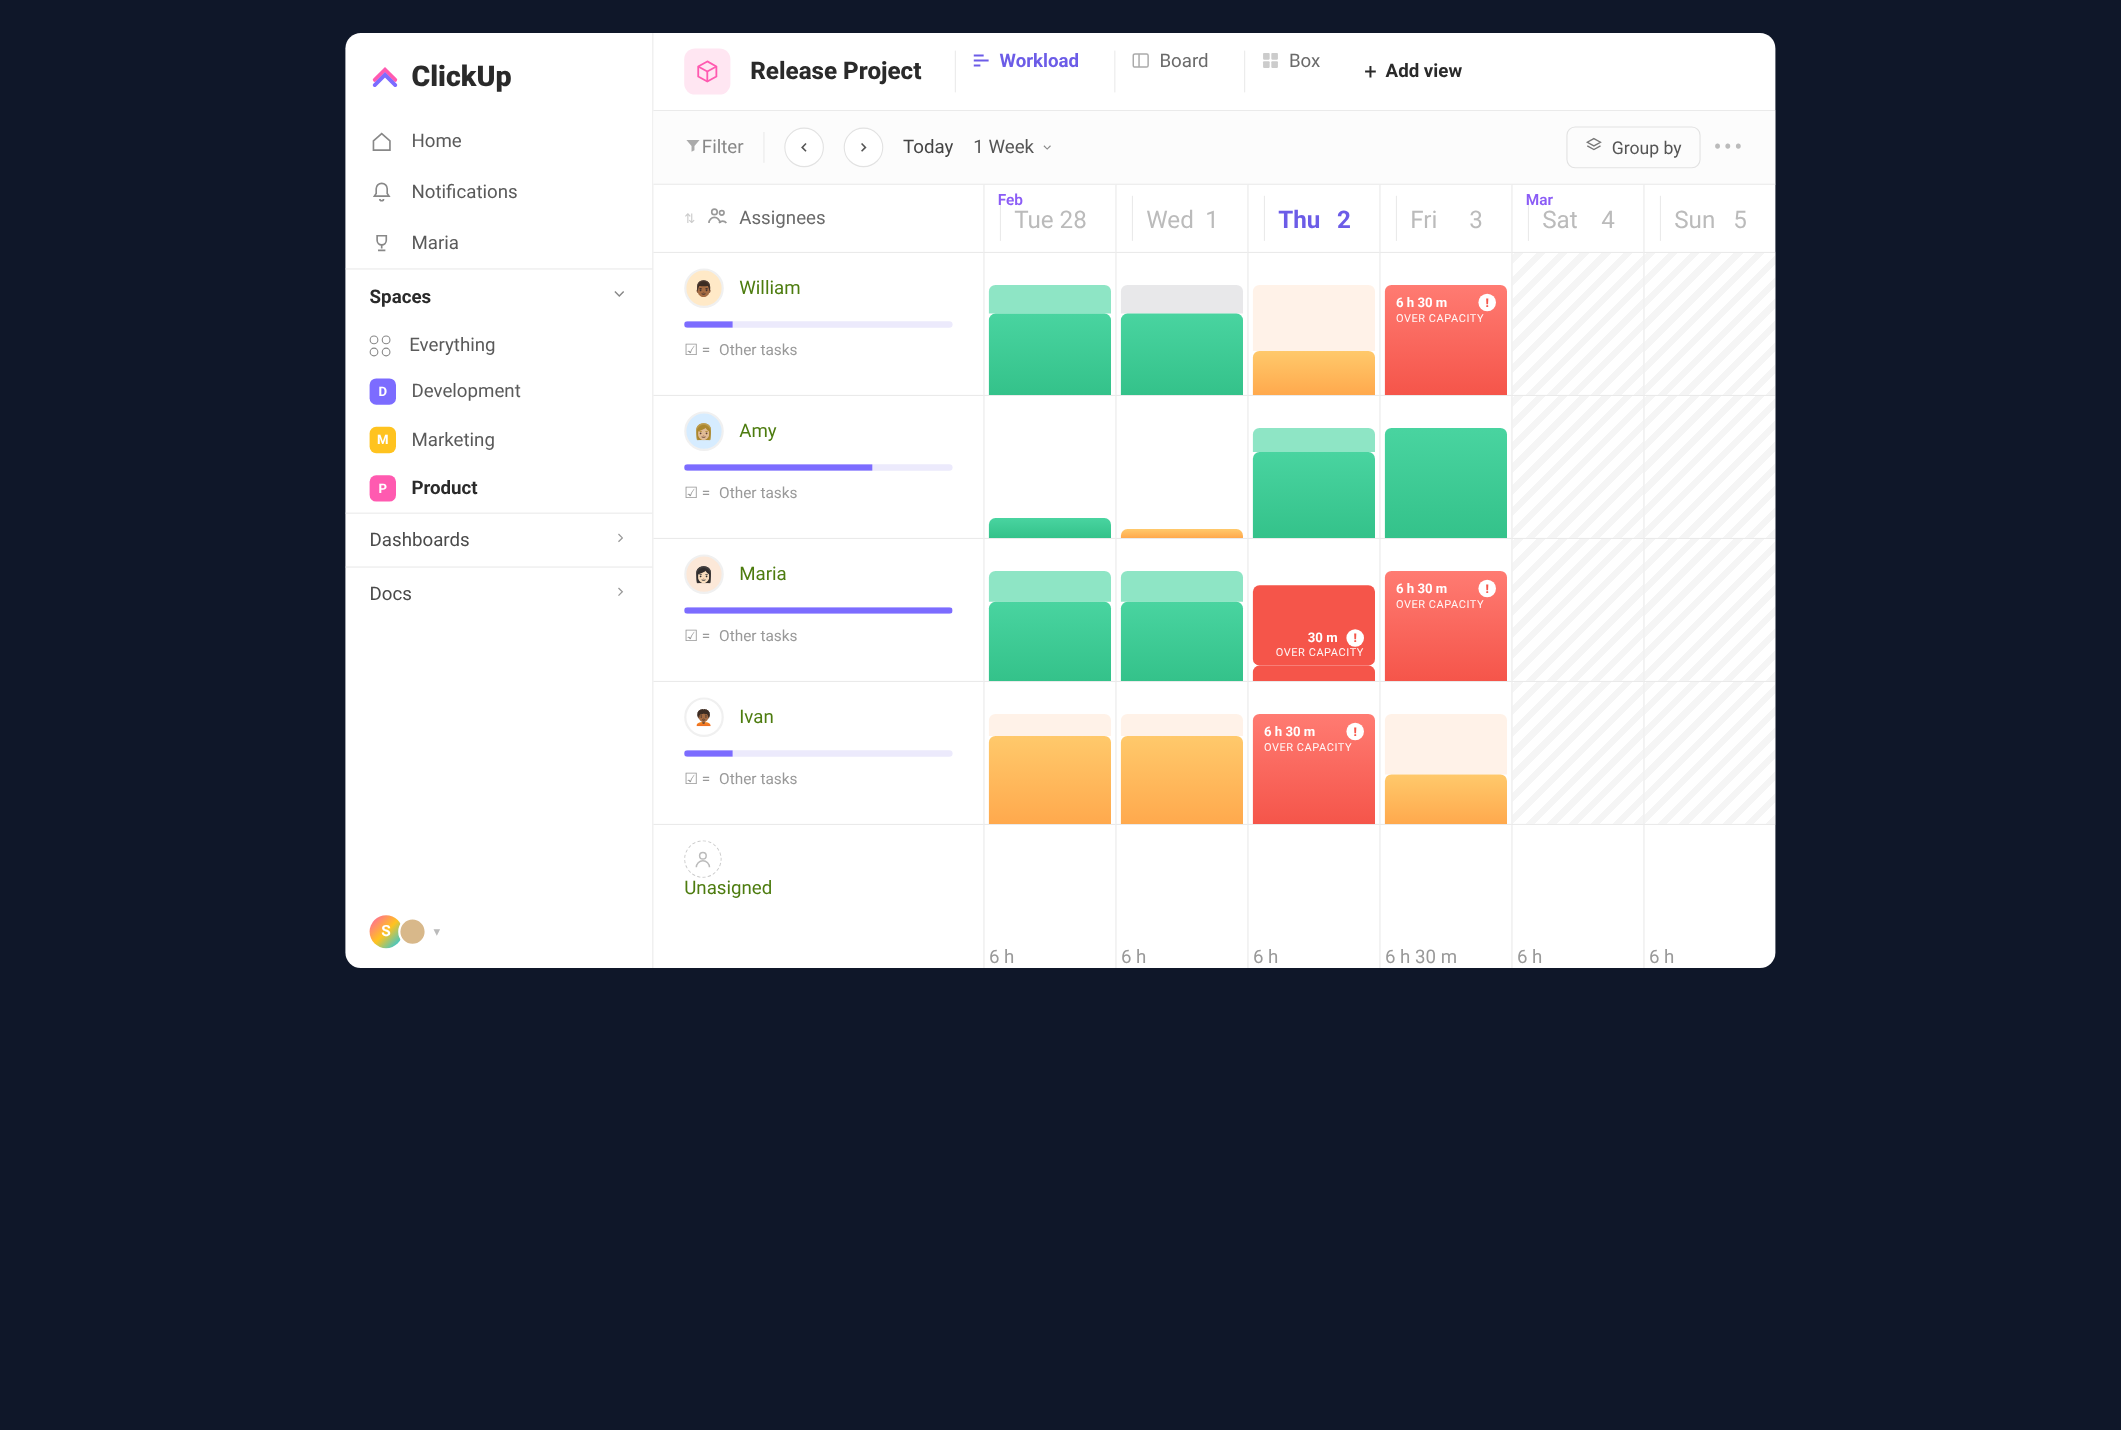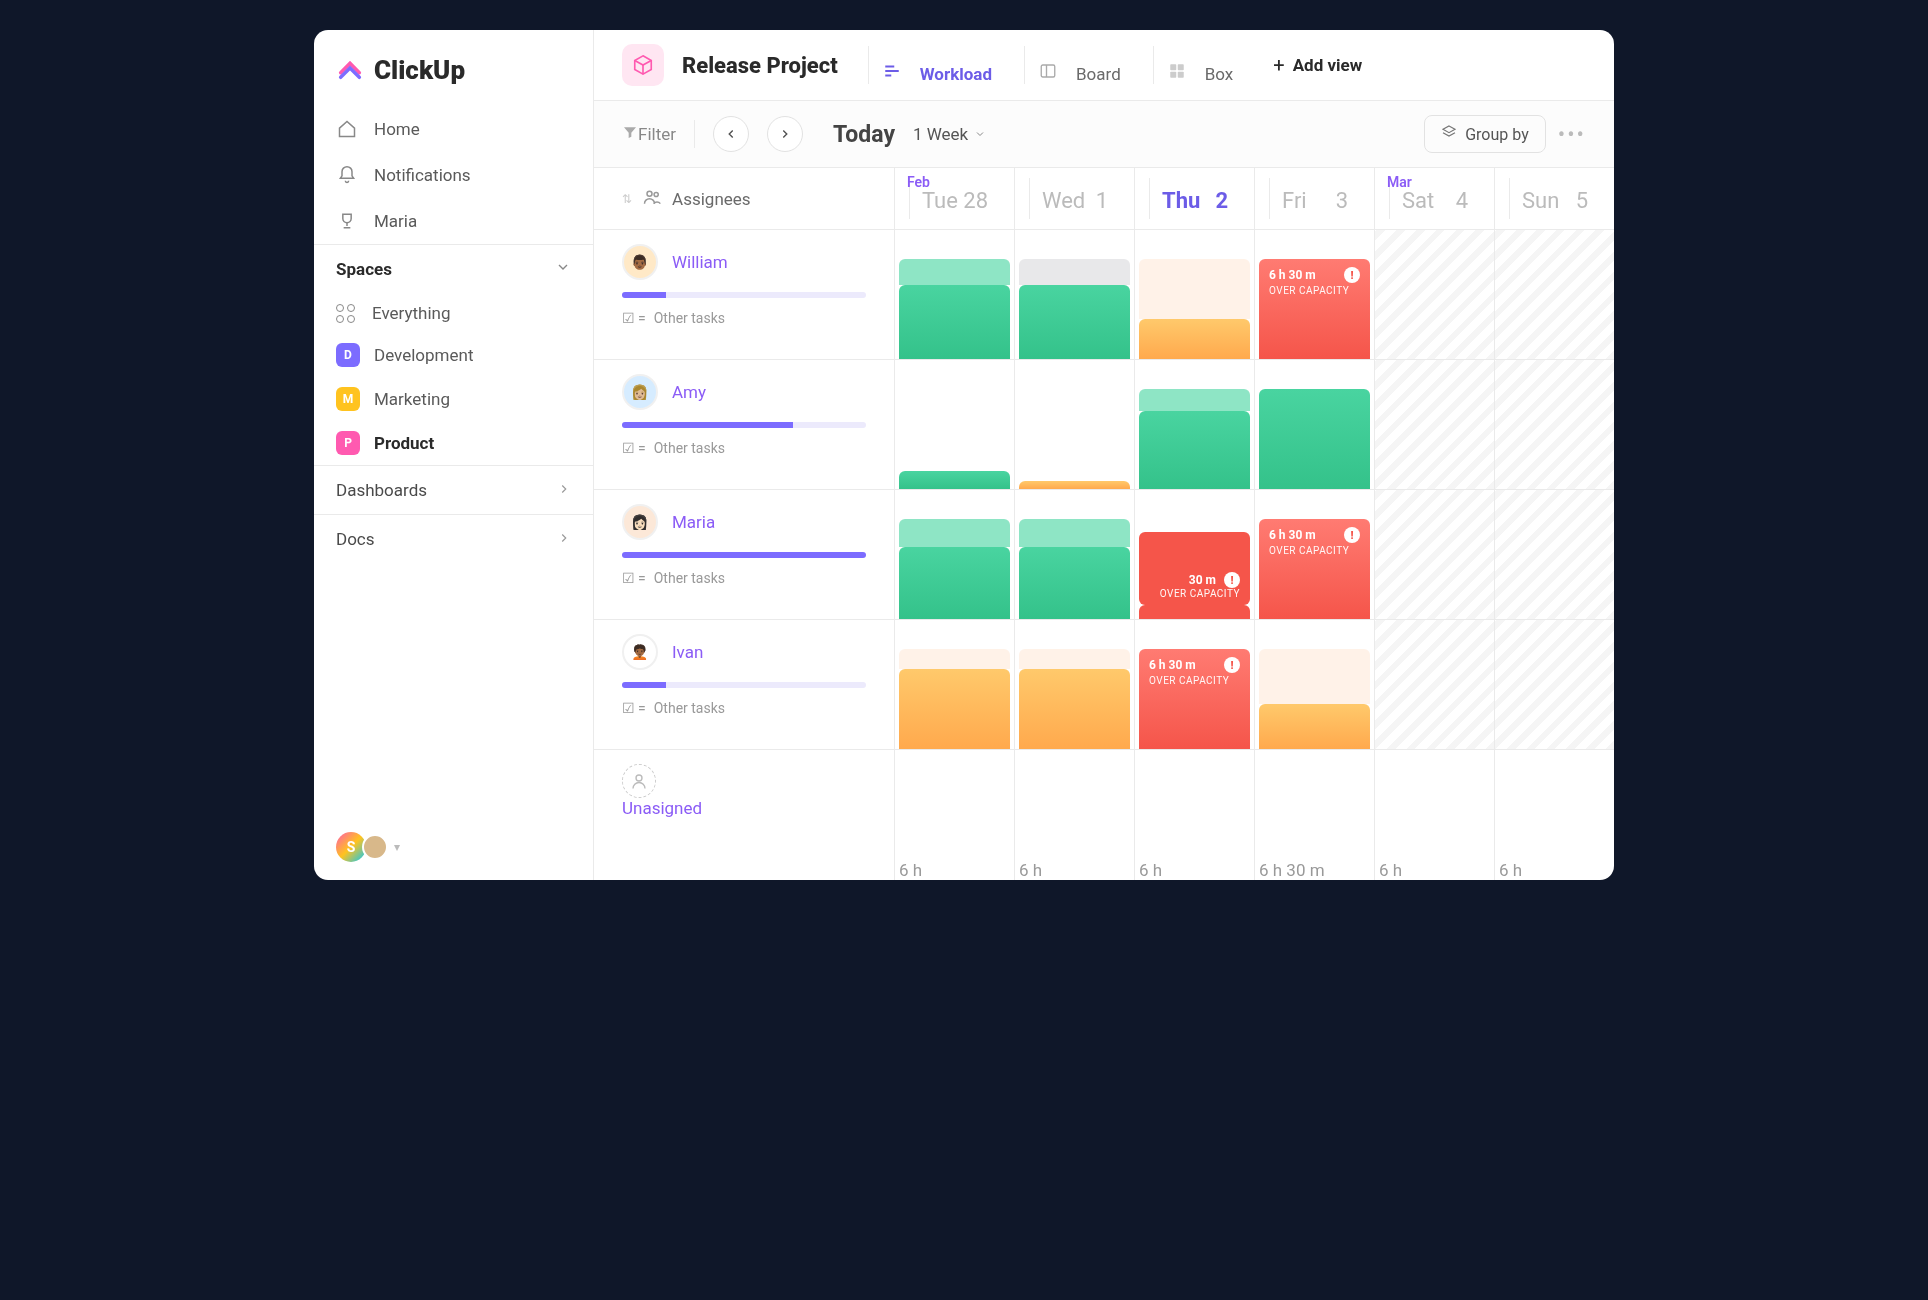--- a/index.html
+++ b/index.html
@@ -24,47 +24,47 @@
 .collapse-item { display: flex; align-items: center; justify-content: space-between; padding: 14px 22px; font-size: 17px; color: #4a4a4a; border-top: 1px solid #eaeaea; cursor: pointer; }
 .user-area { margin-top: auto; padding: 18px 22px; display: flex; align-items: center; gap: 6px; }
 .user-avatar { width: 30px; height: 30px; border-radius: 50%; background: linear-gradient(135deg,#ff5ab0,#ffc31f,#00c8ff); display:flex; align-items:center;justify-content:center;color:#fff;font-weight:700;font-size:14px; }
 .user-avatar2 { width: 26px; height: 26px; border-radius: 50%; background:#d8b88a; margin-left:-10px; border:2px solid #fff; }
 
 
 .main { flex: 1; display: flex; flex-direction: column; }
 .topbar { display: flex; align-items: center; gap: 18px; padding: 14px 28px; border-bottom: 1px solid #eaeaea; }
 .proj-badge { width: 42px; height: 42px; border-radius: 10px; background: #ffe6f2; display: flex; align-items: center; justify-content: center; }
 .proj-title { font-size: 22px; font-weight: 800; color: #2a2a2a; margin-right: 12px; }
-.view-tab { display: flex; align-items: flex-end; gap: 19px; padding: 0 14px; height: 38px; font-size: 17px; color: #6a6a6a; border-left: 1px solid #eaeaea; cursor: pointer; }
+.view-tab { display: flex; align-items: flex-start; gap: 8px; padding: 0 14px; height: 38px; font-size: 17px; color: #6a6a6a; border-left: 1px solid #eaeaea; cursor: pointer; }
 .view-tab.active { color: #6c5ce7; font-weight: 700; }
 .add-view { display: flex; align-items: center; gap: 8px; font-size: 17px; font-weight: 700; color: #2a2a2a; margin-left: 8px; cursor: pointer; }
 
 .toolbar { display: flex; align-items: center; gap: 18px; padding: 14px 28px; border-bottom: 1px solid #eaeaea; background: #fcfcfc; }
 .tb-left { display: flex; align-items: center; color: #888; font-size: 17px; }
 .arrow-btn { width: 36px; height: 36px; border: 1px solid #e2e2e2; border-radius: 50%; background: #fff; display: flex; align-items: center; justify-content: center; cursor: pointer; color: #555; }
 .tb-range { font-size: 17px; color: #555; display:flex; align-items:center; gap:6px; cursor:pointer; }
-.tb-today { font-size: 23px; font-weight: 700; color: #444; cursor:pointer;margin-left:12px; }
+.tb-today { font-size: 17px; font-weight: 400; color: #444; cursor:pointer; }
 .tb-right { margin-left: auto; display: flex; align-items: center; gap: 12px; }
 .group-btn { display: flex; align-items: center; gap: 8px; padding: 8px 16px; border: 1px solid #e2e2e2; border-radius: 8px; font-size: 16px; color: #555; cursor: pointer; }
 .dots { color: #bbb; font-size: 22px; letter-spacing: 2px; cursor: pointer; }
 
 
 .grid { display: grid; grid-template-columns: 300px repeat(6, 1fr); }
 .grid-head { border-bottom: 1px solid #eaeaea; padding: 10px 14px; }
 .assignees-head { display:flex; align-items:center; gap:10px; color:#6a6a6a; font-size:17px; padding:18px 28px; }
 .day-head { display:flex; justify-content:space-between; color:#bbb; font-size:22px; padding:10px 12px 6px; border-left:1px solid #eaeaea; }
 .day-head.today .dow { color:#6c5ce7; font-weight:700; }
 .day-head.today .dnum { color:#6c5ce7; font-weight:700; }
 .month-label { position:absolute; top:6px; left:12px; font-size:14px; color:#8b5cf6; font-weight:600; }
 .day-head-wrap { position:relative; border-left:1px solid #eaeaea; }
 
 .row-assignee { padding: 14px 28px 10px; border-bottom:1px solid #eaeaea; }
 .assignee-top { display:flex; align-items:center; gap:14px; }
 .avatar { width: 36px; height: 36px; border-radius:50%; background:#ffe9c7; display:flex;align-items:center;justify-content:center;font-size:14px;font-weight:600;color:#7a5a2a; border:2px solid #f0f0f0; }
-.assignee-name { font-size:17px; color:#8b5cf6; }
+.assignee-name { font-size:17px; color:#4d7c0f; }
 .progress { margin-top:12px; height:6px; background:#eceafc; border-radius:3px; overflow:hidden; }
 .progress-fill { height:100%; background:#7c6cff; }
 .other-tasks { margin-top:12px; display:flex; align-items:center; gap:8px; color:#999; font-size:14px; }
 
 .cell { border-left:1px solid #eaeaea; border-bottom:1px solid #eaeaea; padding:6px 4px 0; display:flex; flex-direction:column; justify-content:flex-end; min-height:130px; position:relative; }
 .cell.weekend { background: repeating-linear-gradient(-45deg,#f5f5f5 0,#f5f5f5 6px,#fff 6px,#fff 14px); }
 
 .block { border-radius:6px 6px 0 0; margin-bottom:0; }
 .b-green { background: linear-gradient(180deg,#49d4a0,#34c28a); }
 .b-mint-top { background:#8ee5c5; }

